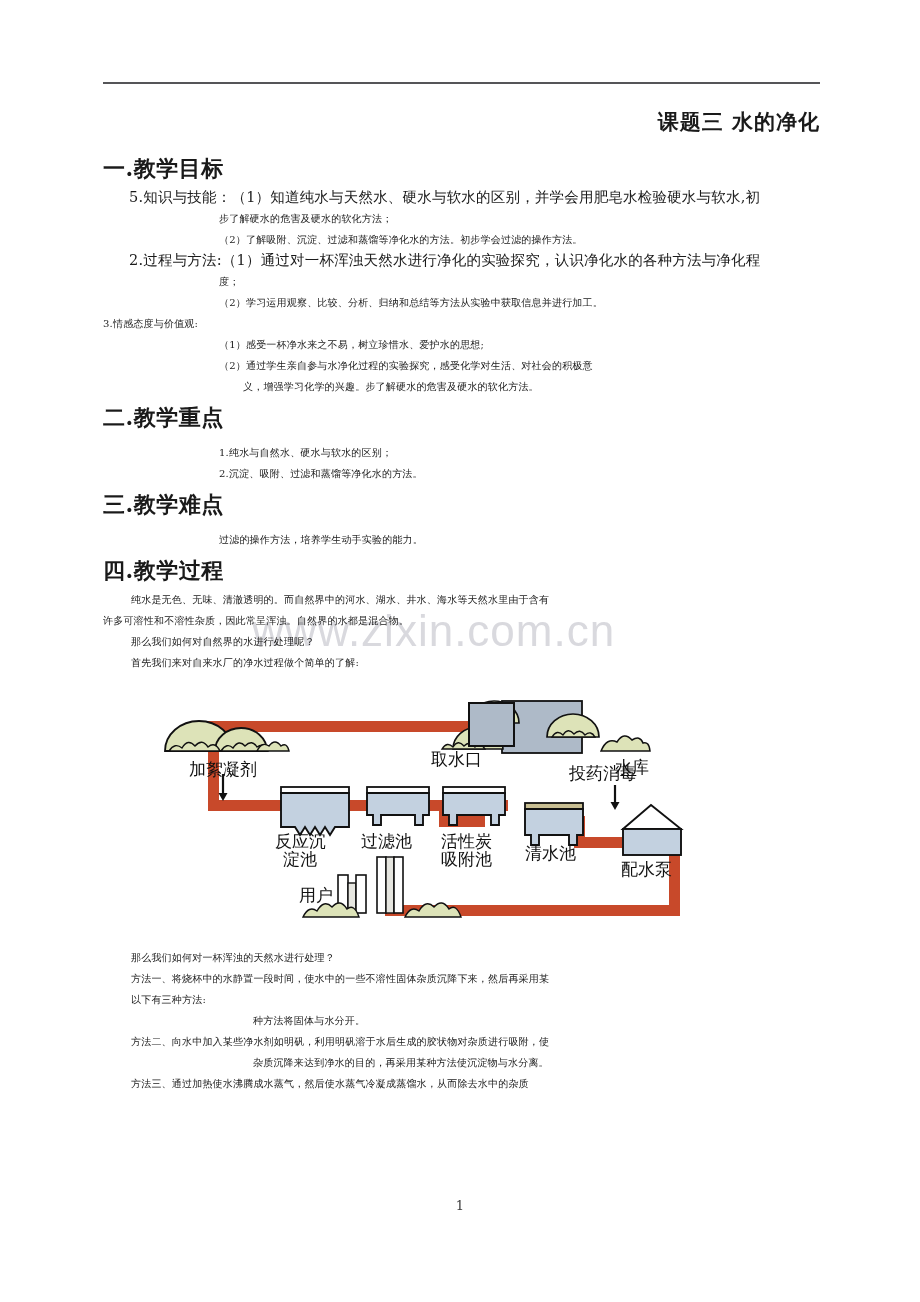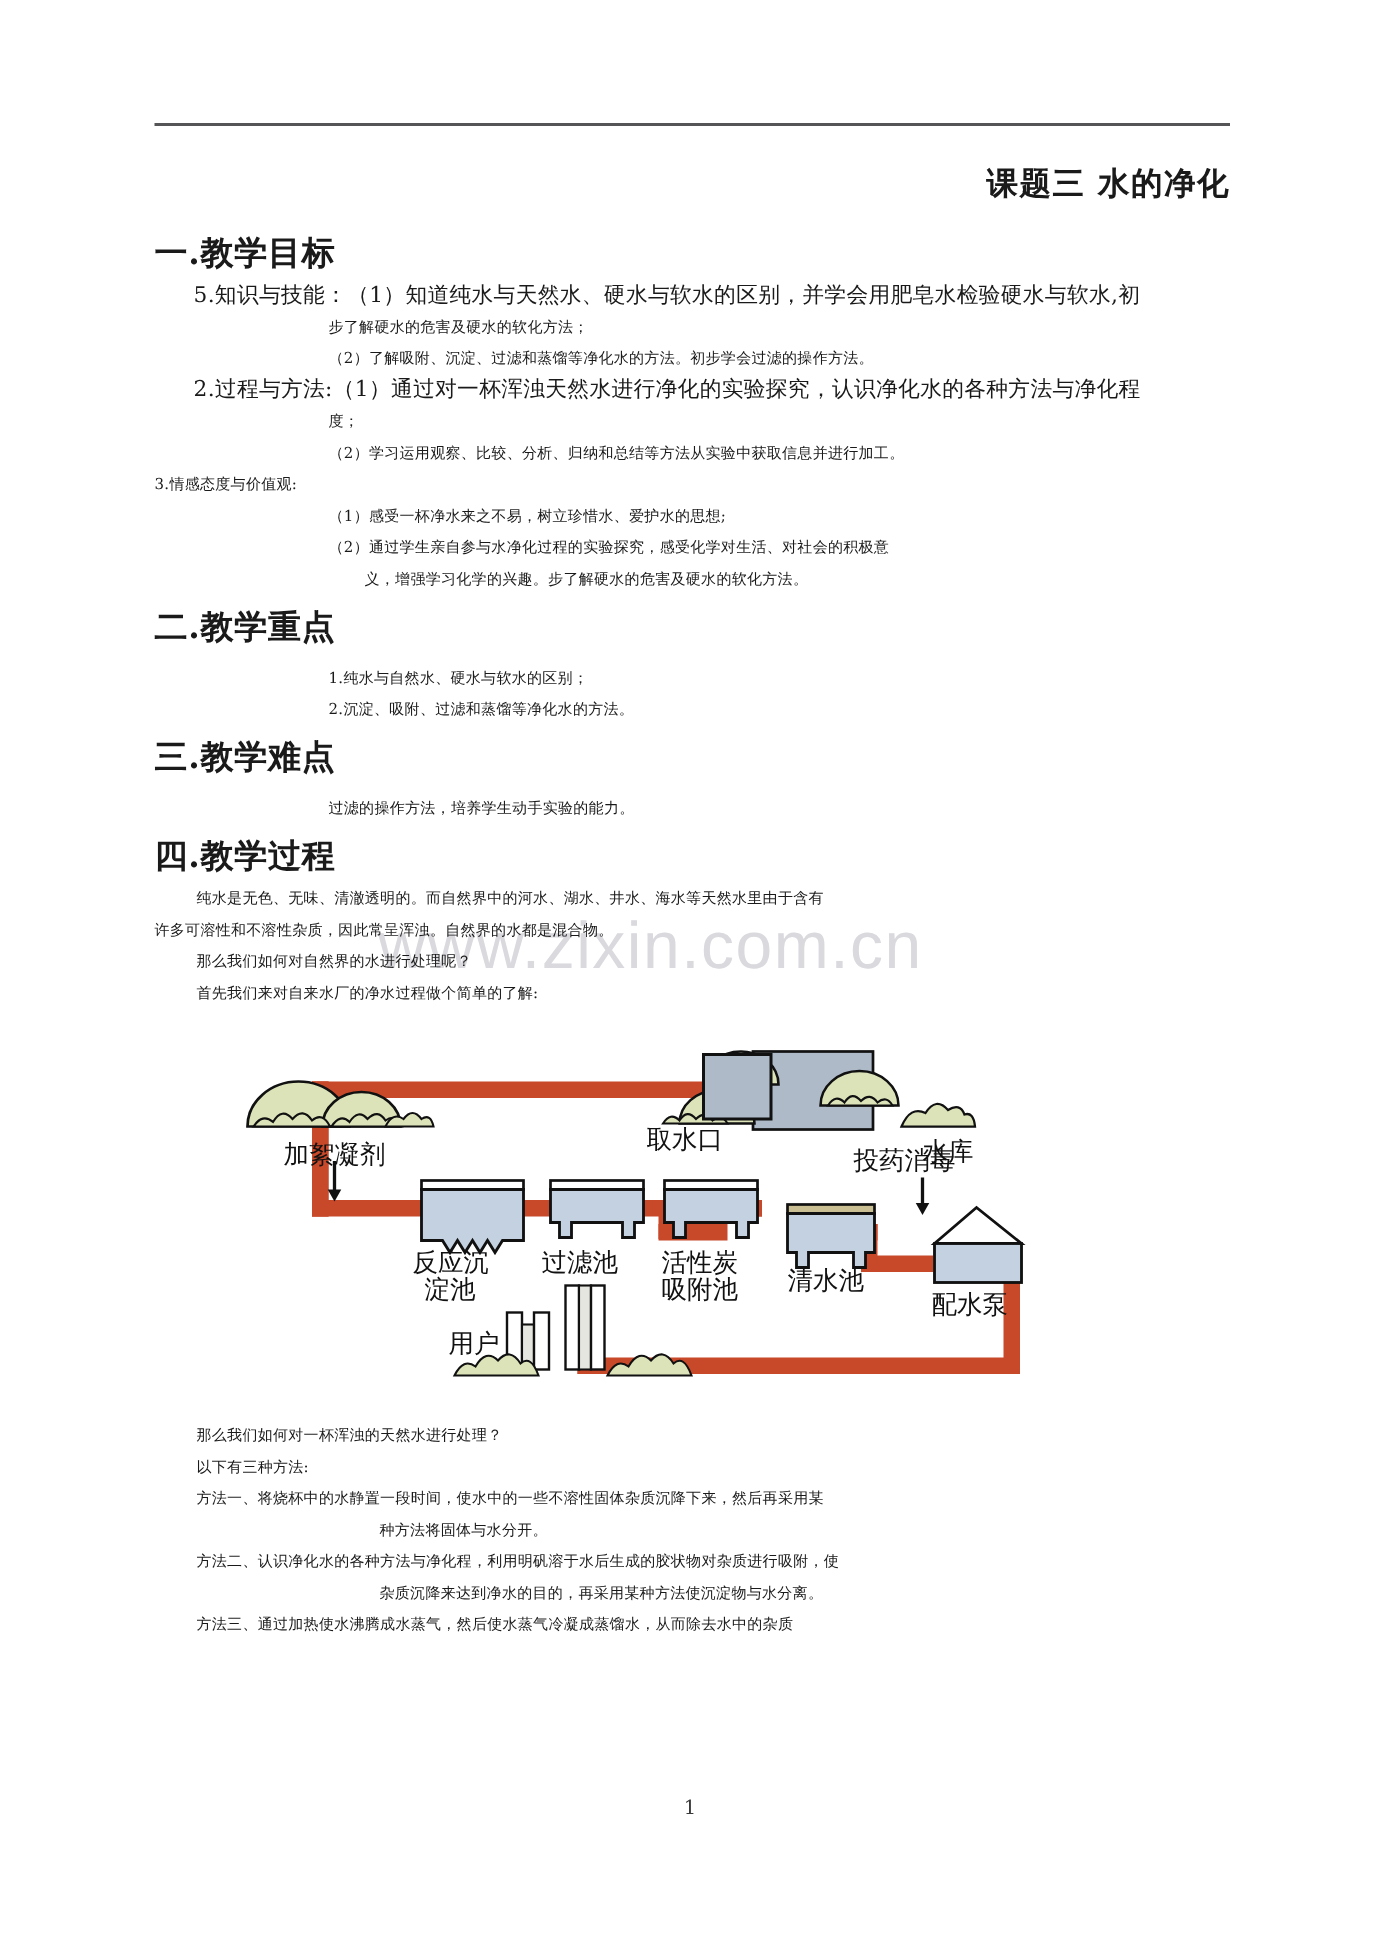--- a/index.html
+++ b/index.html
@@ -285,24 +285,24 @@
           <text x="416" y="100" font-size="17">投药消毒</text>
           <text x="468" y="196" font-size="17">配水泵</text>
           <text x="146" y="222" font-size="17">用户</text>
         </g>
       </svg>
     </div>
 
     <div class="gap-md"></div>
 
     <div class="body-line ind-2">那么我们如何对一杯浑浊的天然水进行处理？</div>
+    <div class="body-line ind-2">方法一、将烧杯中的水静置一段时间，使水中的一些不溶性固体杂质沉降下来，然后再采用某</div>
     <div class="body-line ind-2">以下有三种方法:</div>
-    <div class="body-line ind-2">方法一、将烧杯中的水静置一段时间，使水中的一些不溶性固体杂质沉降下来，然后再采用某</div>
     <div class="body-line ind-5">种方法将固体与水分开。</div>
-    <div class="body-line ind-2">方法二、认识净化水的各种方法与净化程，利用明矾溶于水后生成的胶状物对杂质进行吸附，使</div>
+    <div class="body-line ind-2">方法二、向水中加入某些净水剂如明矾，利用明矾溶于水后生成的胶状物对杂质进行吸附，使</div>
     <div class="body-line ind-5">杂质沉降来达到净水的目的，再采用某种方法使沉淀物与水分离。</div>
     <div class="body-line ind-2">方法三、通过加热使水沸腾成水蒸气，然后使水蒸气冷凝成蒸馏水，从而除去水中的杂质</div>
 
   </div>
 
   <div class="page-number">1</div>
 
 </div>
 
 </body></html>

